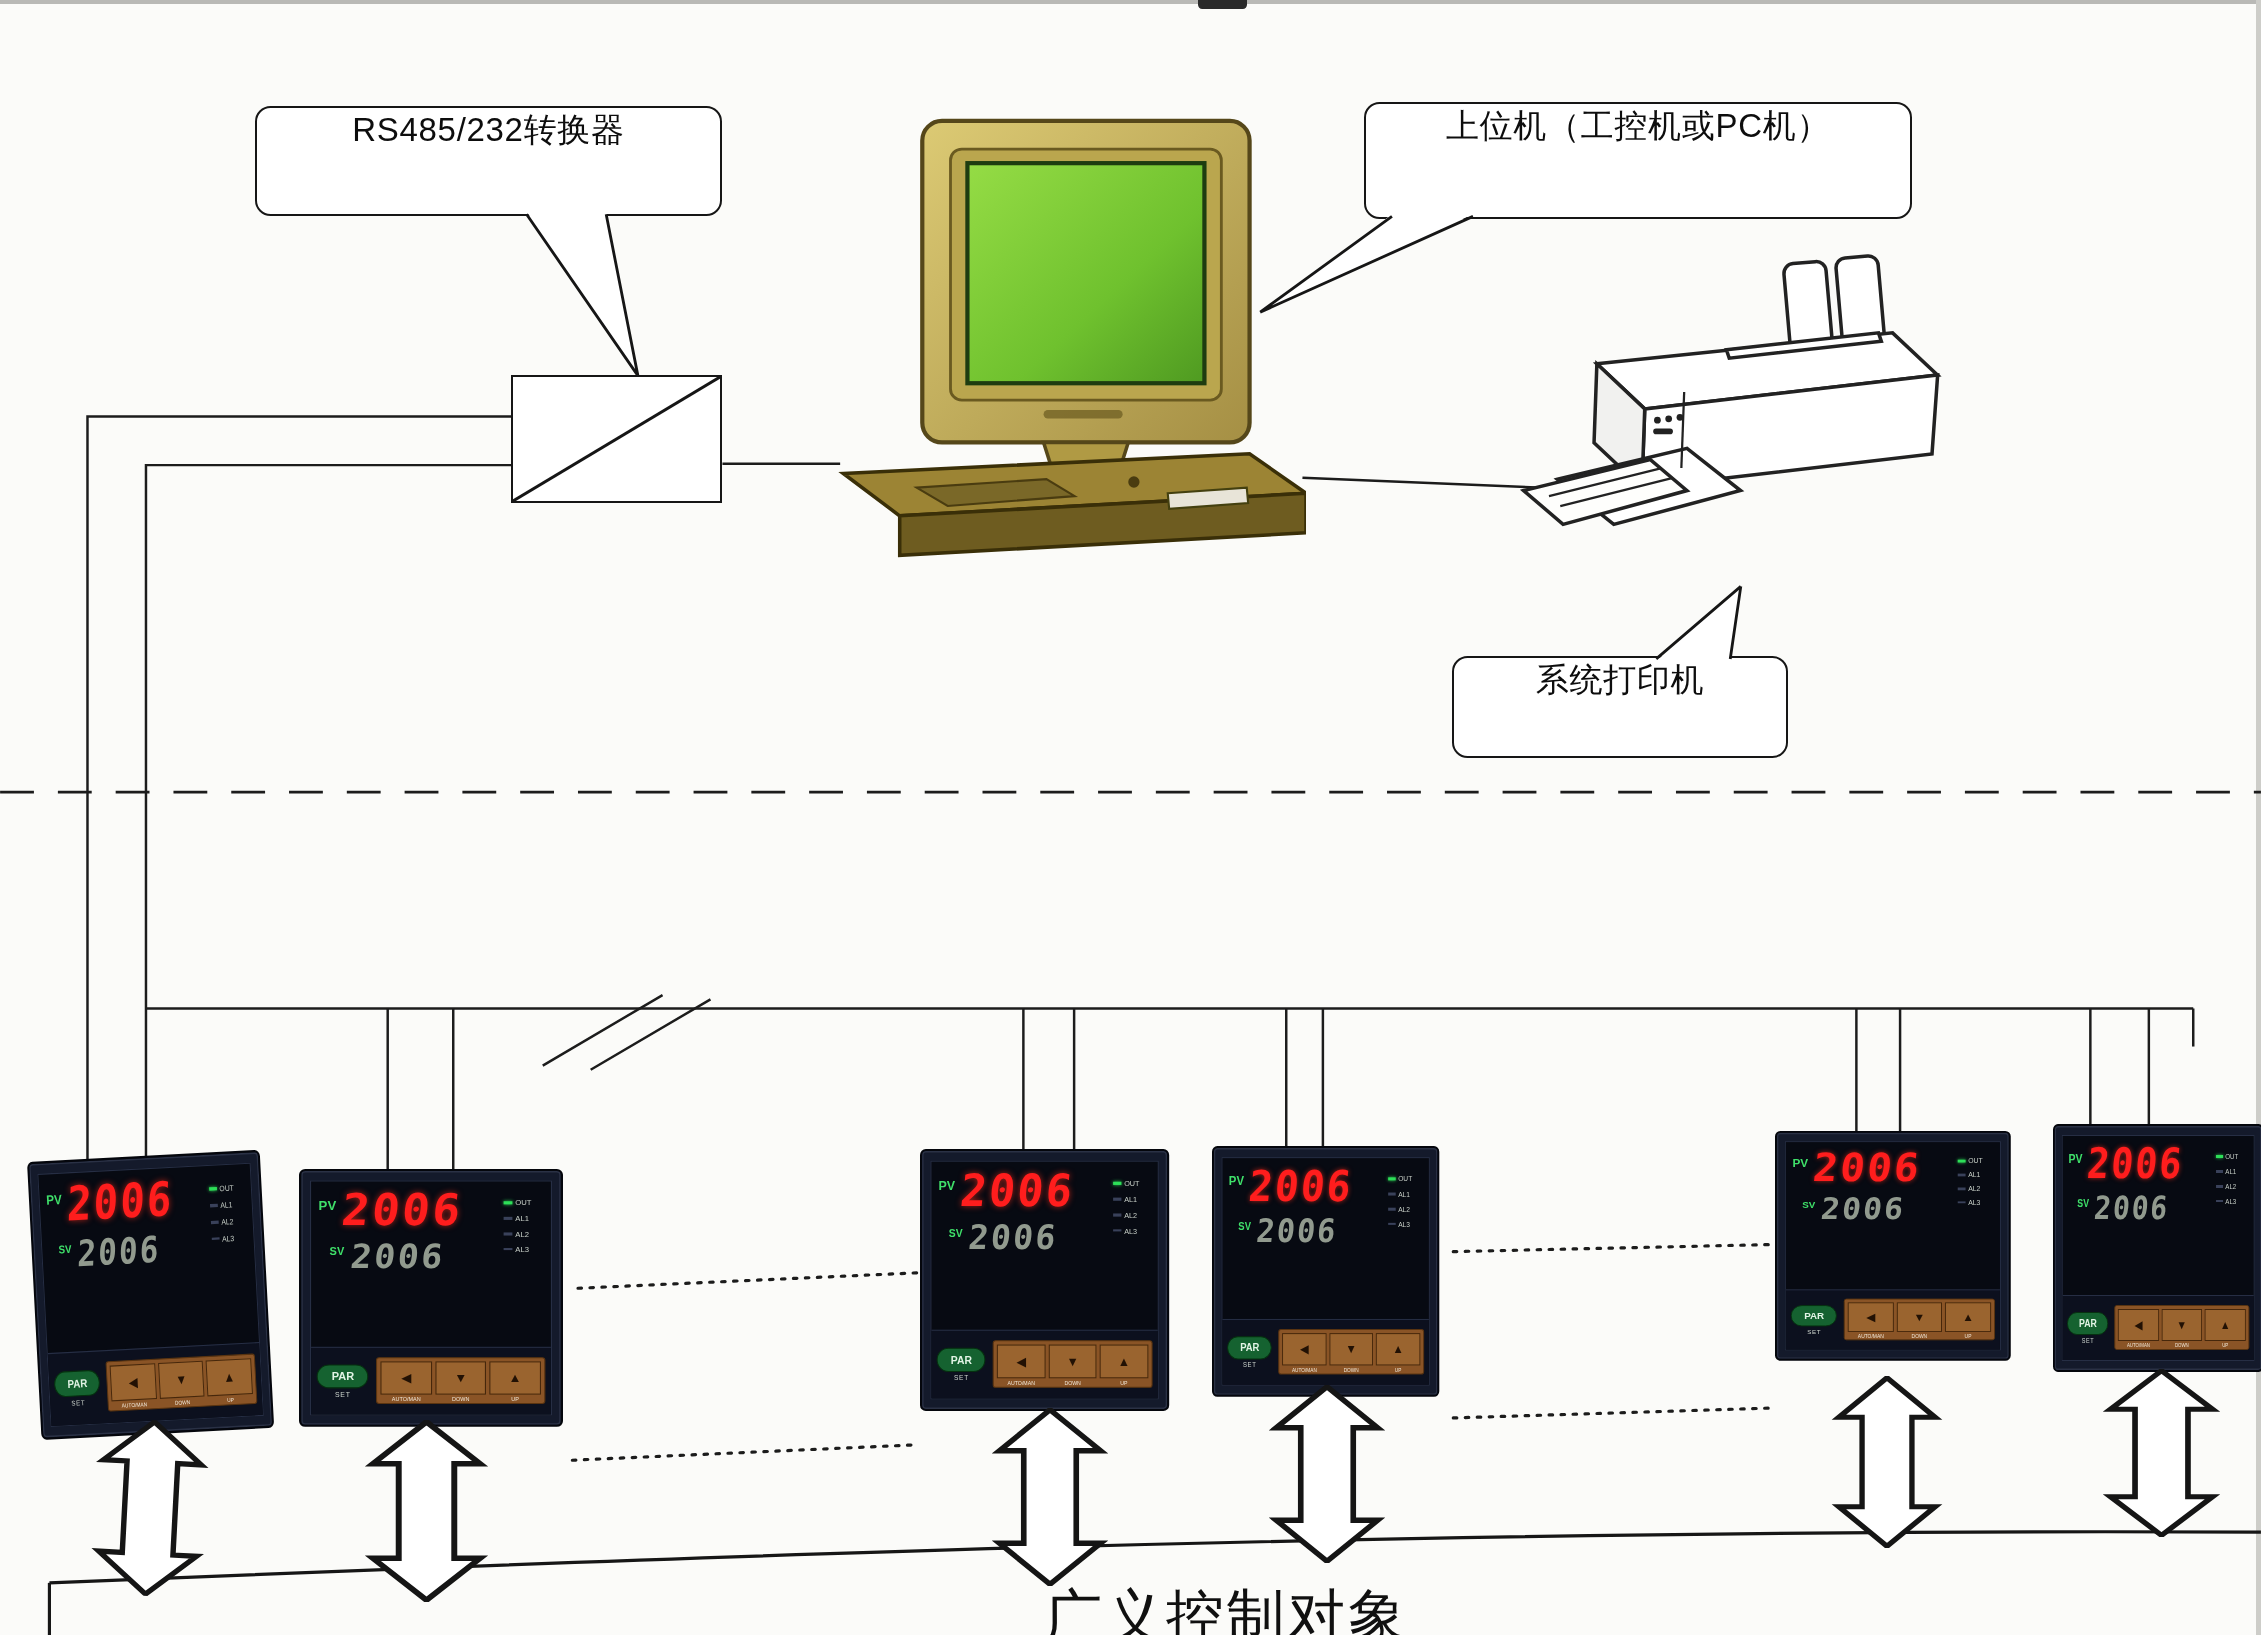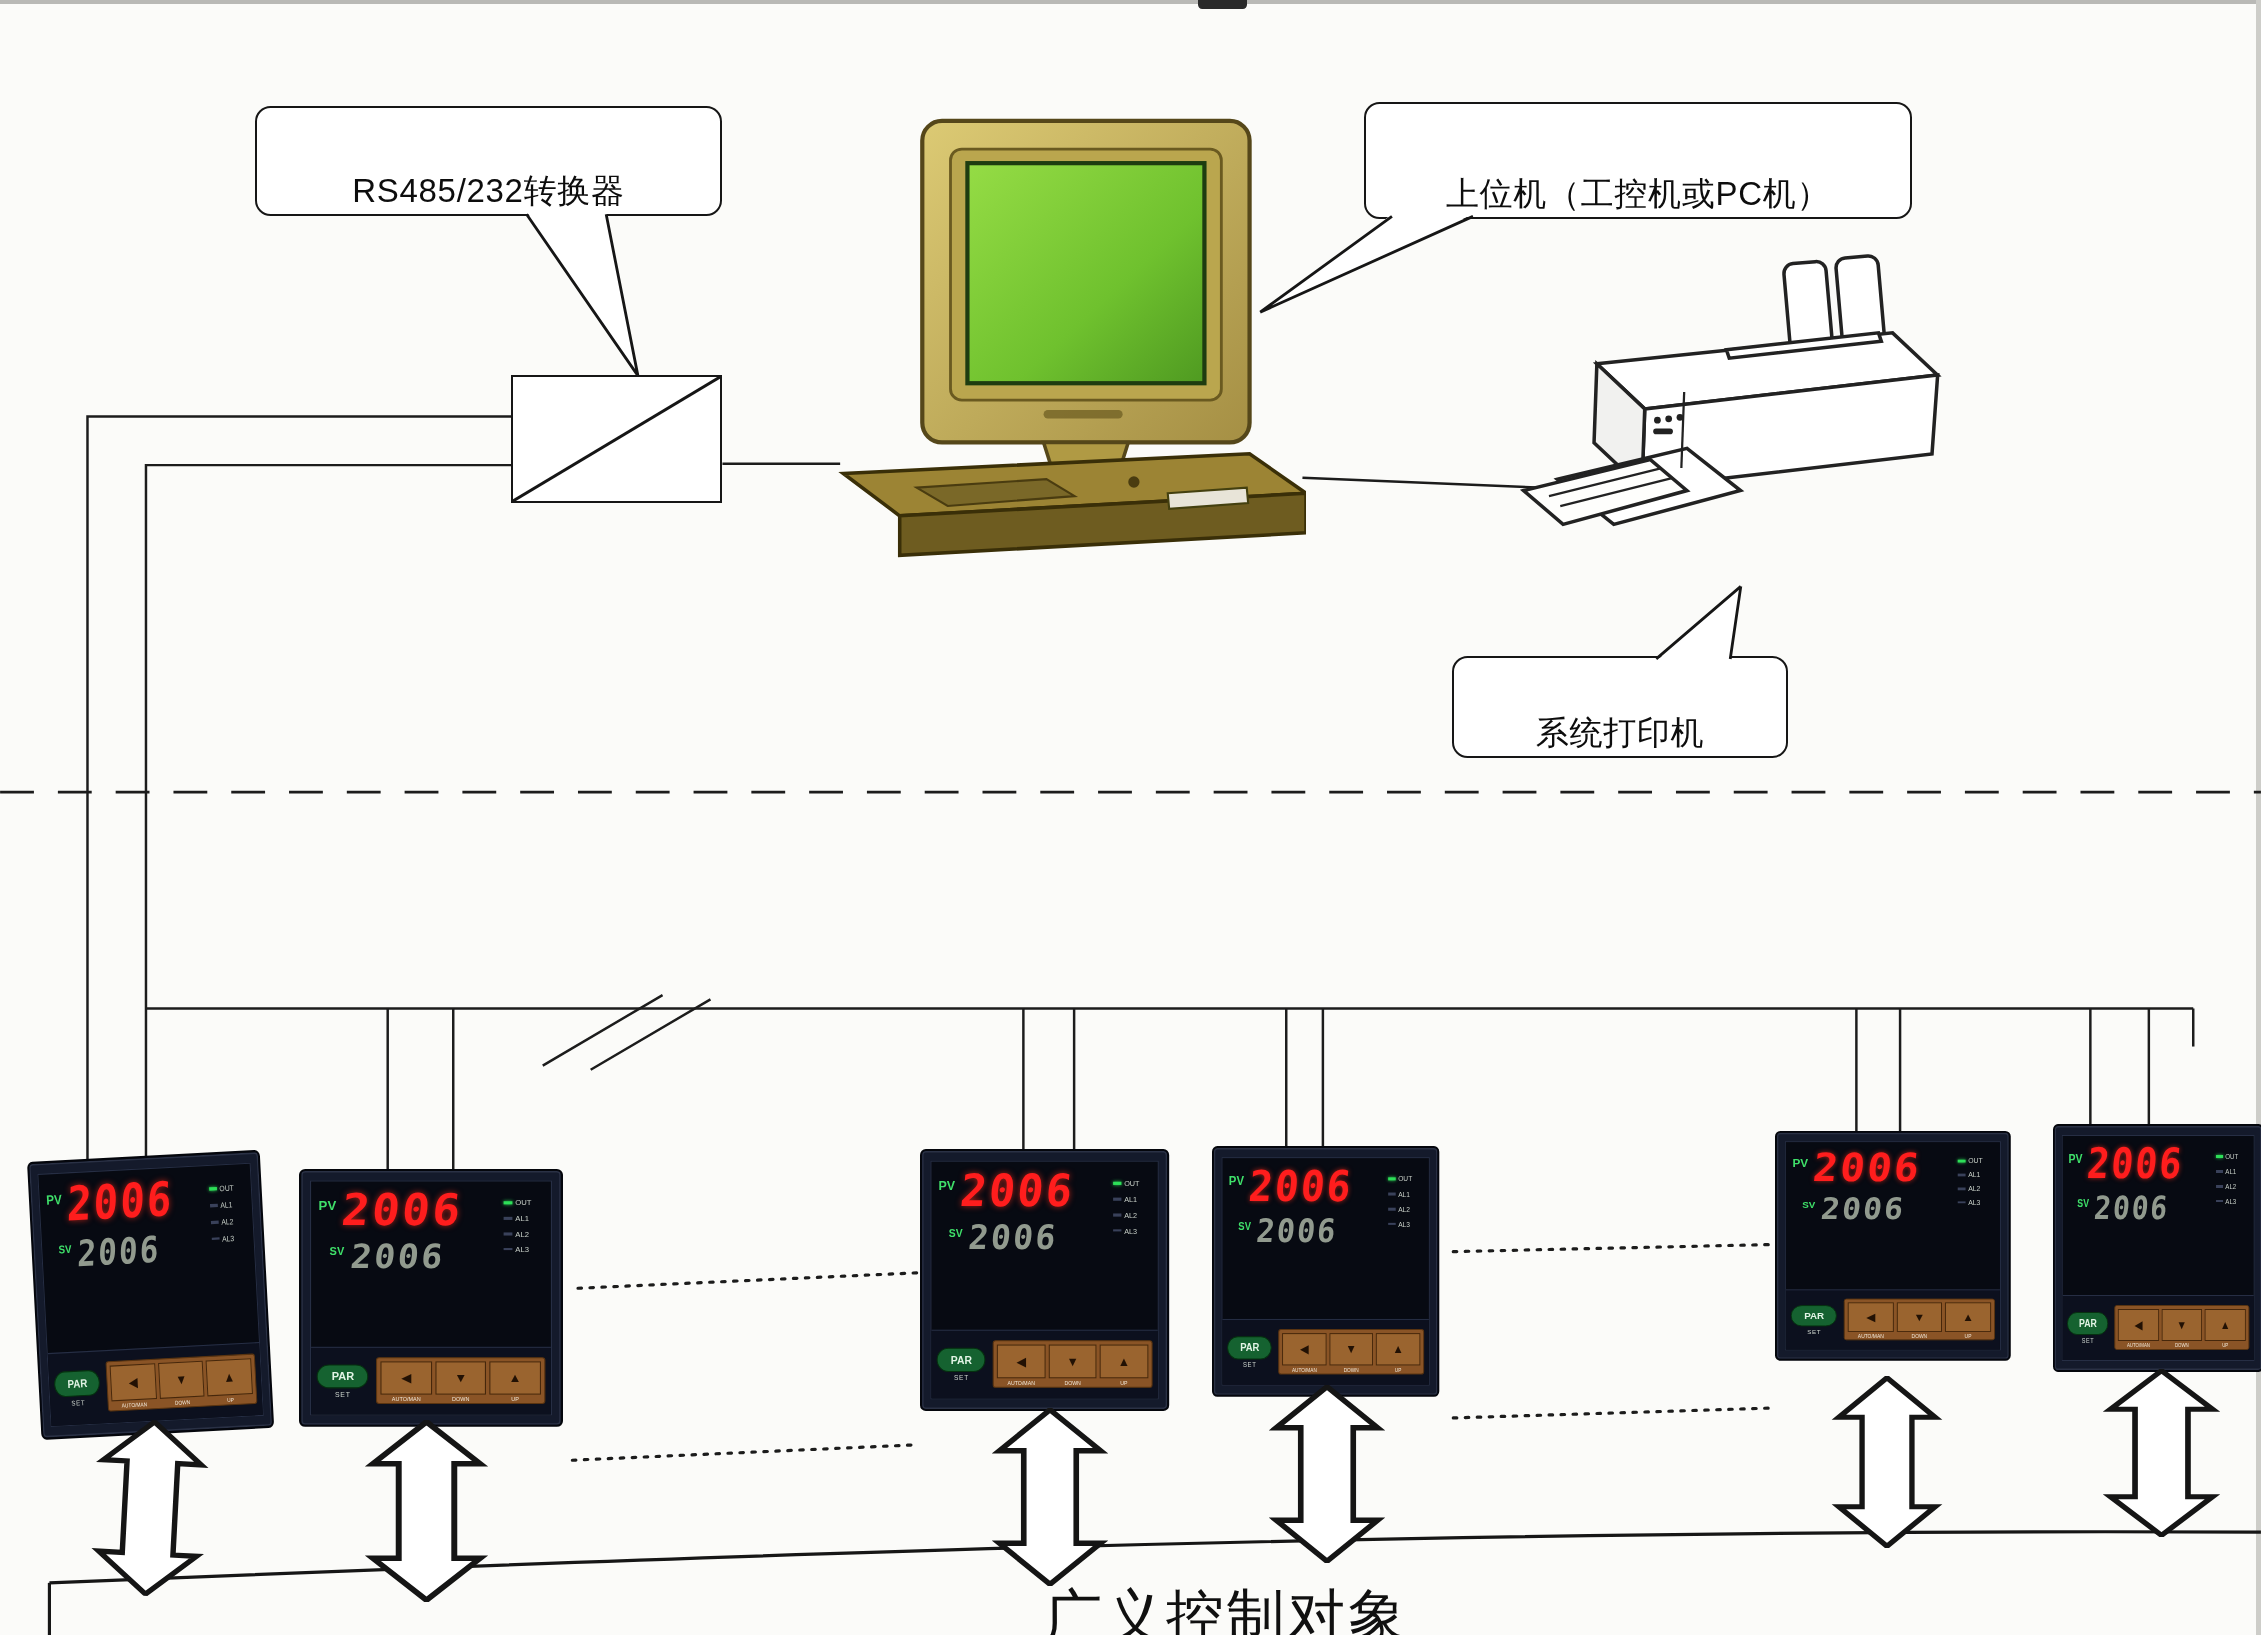--- a/index.html
+++ b/index.html
@@ -13,21 +13,21 @@
   .scan-right{position:absolute;top:0;right:0;width:5px;height:100%;background:#cdcdc9;z-index:0;}
   .scan-notch{position:absolute;top:0;left:1198px;width:49px;height:8.5px;background:#2a2a2a;z-index:0;border-radius:0 0 4.2px 4.2px;}
 
   svg.layer{position:absolute;left:0;top:0;z-index:1;}
   svg.tails{z-index:4;}
   .art{position:absolute;z-index:2;}
 
   
   .bubble{
     position:absolute;z-index:3;background:#fff;border:2.8px solid #161616;border-radius:15.5px;
-    display:flex;align-items:flex-end;justify-content:center;box-sizing:border-box;
+    display:flex;align-items:flex-start;justify-content:center;box-sizing:border-box;
     color:#0d0d0d;font-size:33px;letter-spacing:0.7px;white-space:nowrap;
   }
 
   
   .converter{
     position:absolute;z-index:3;background:#fff;border:2.8px solid #161616;box-sizing:border-box;
   }
   .converter svg{display:block;width:100%;height:100%;}
 
   

